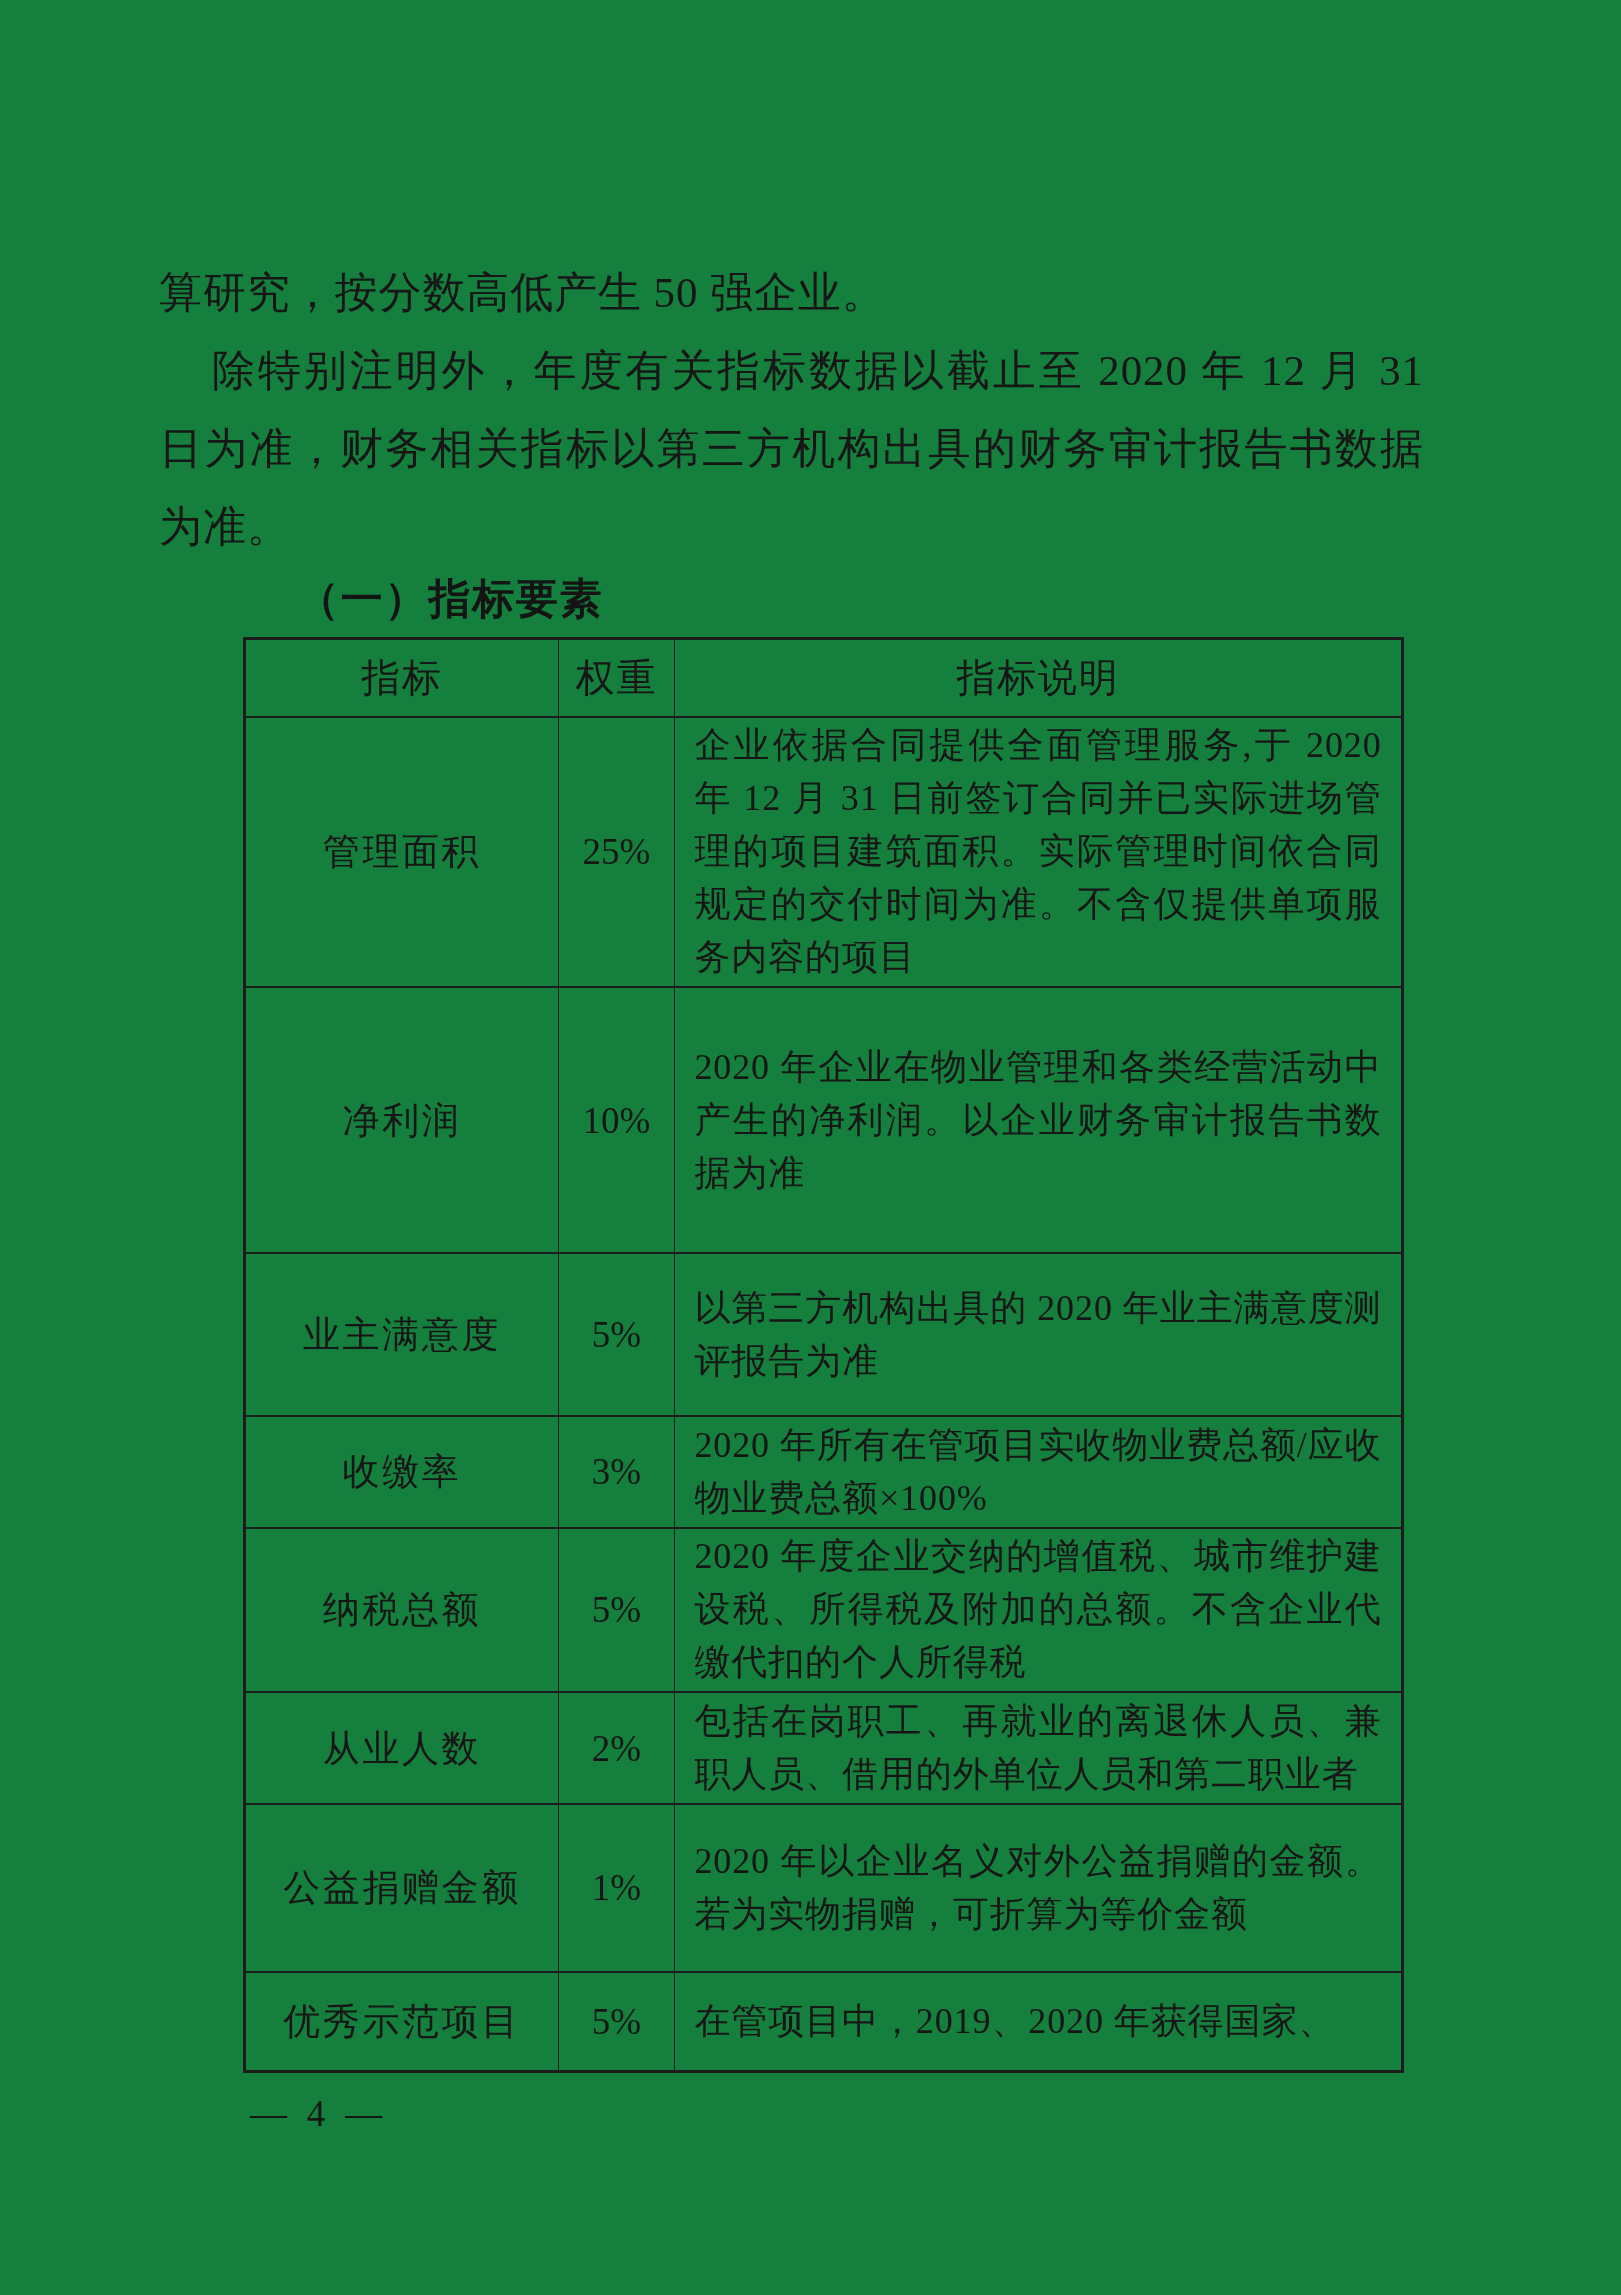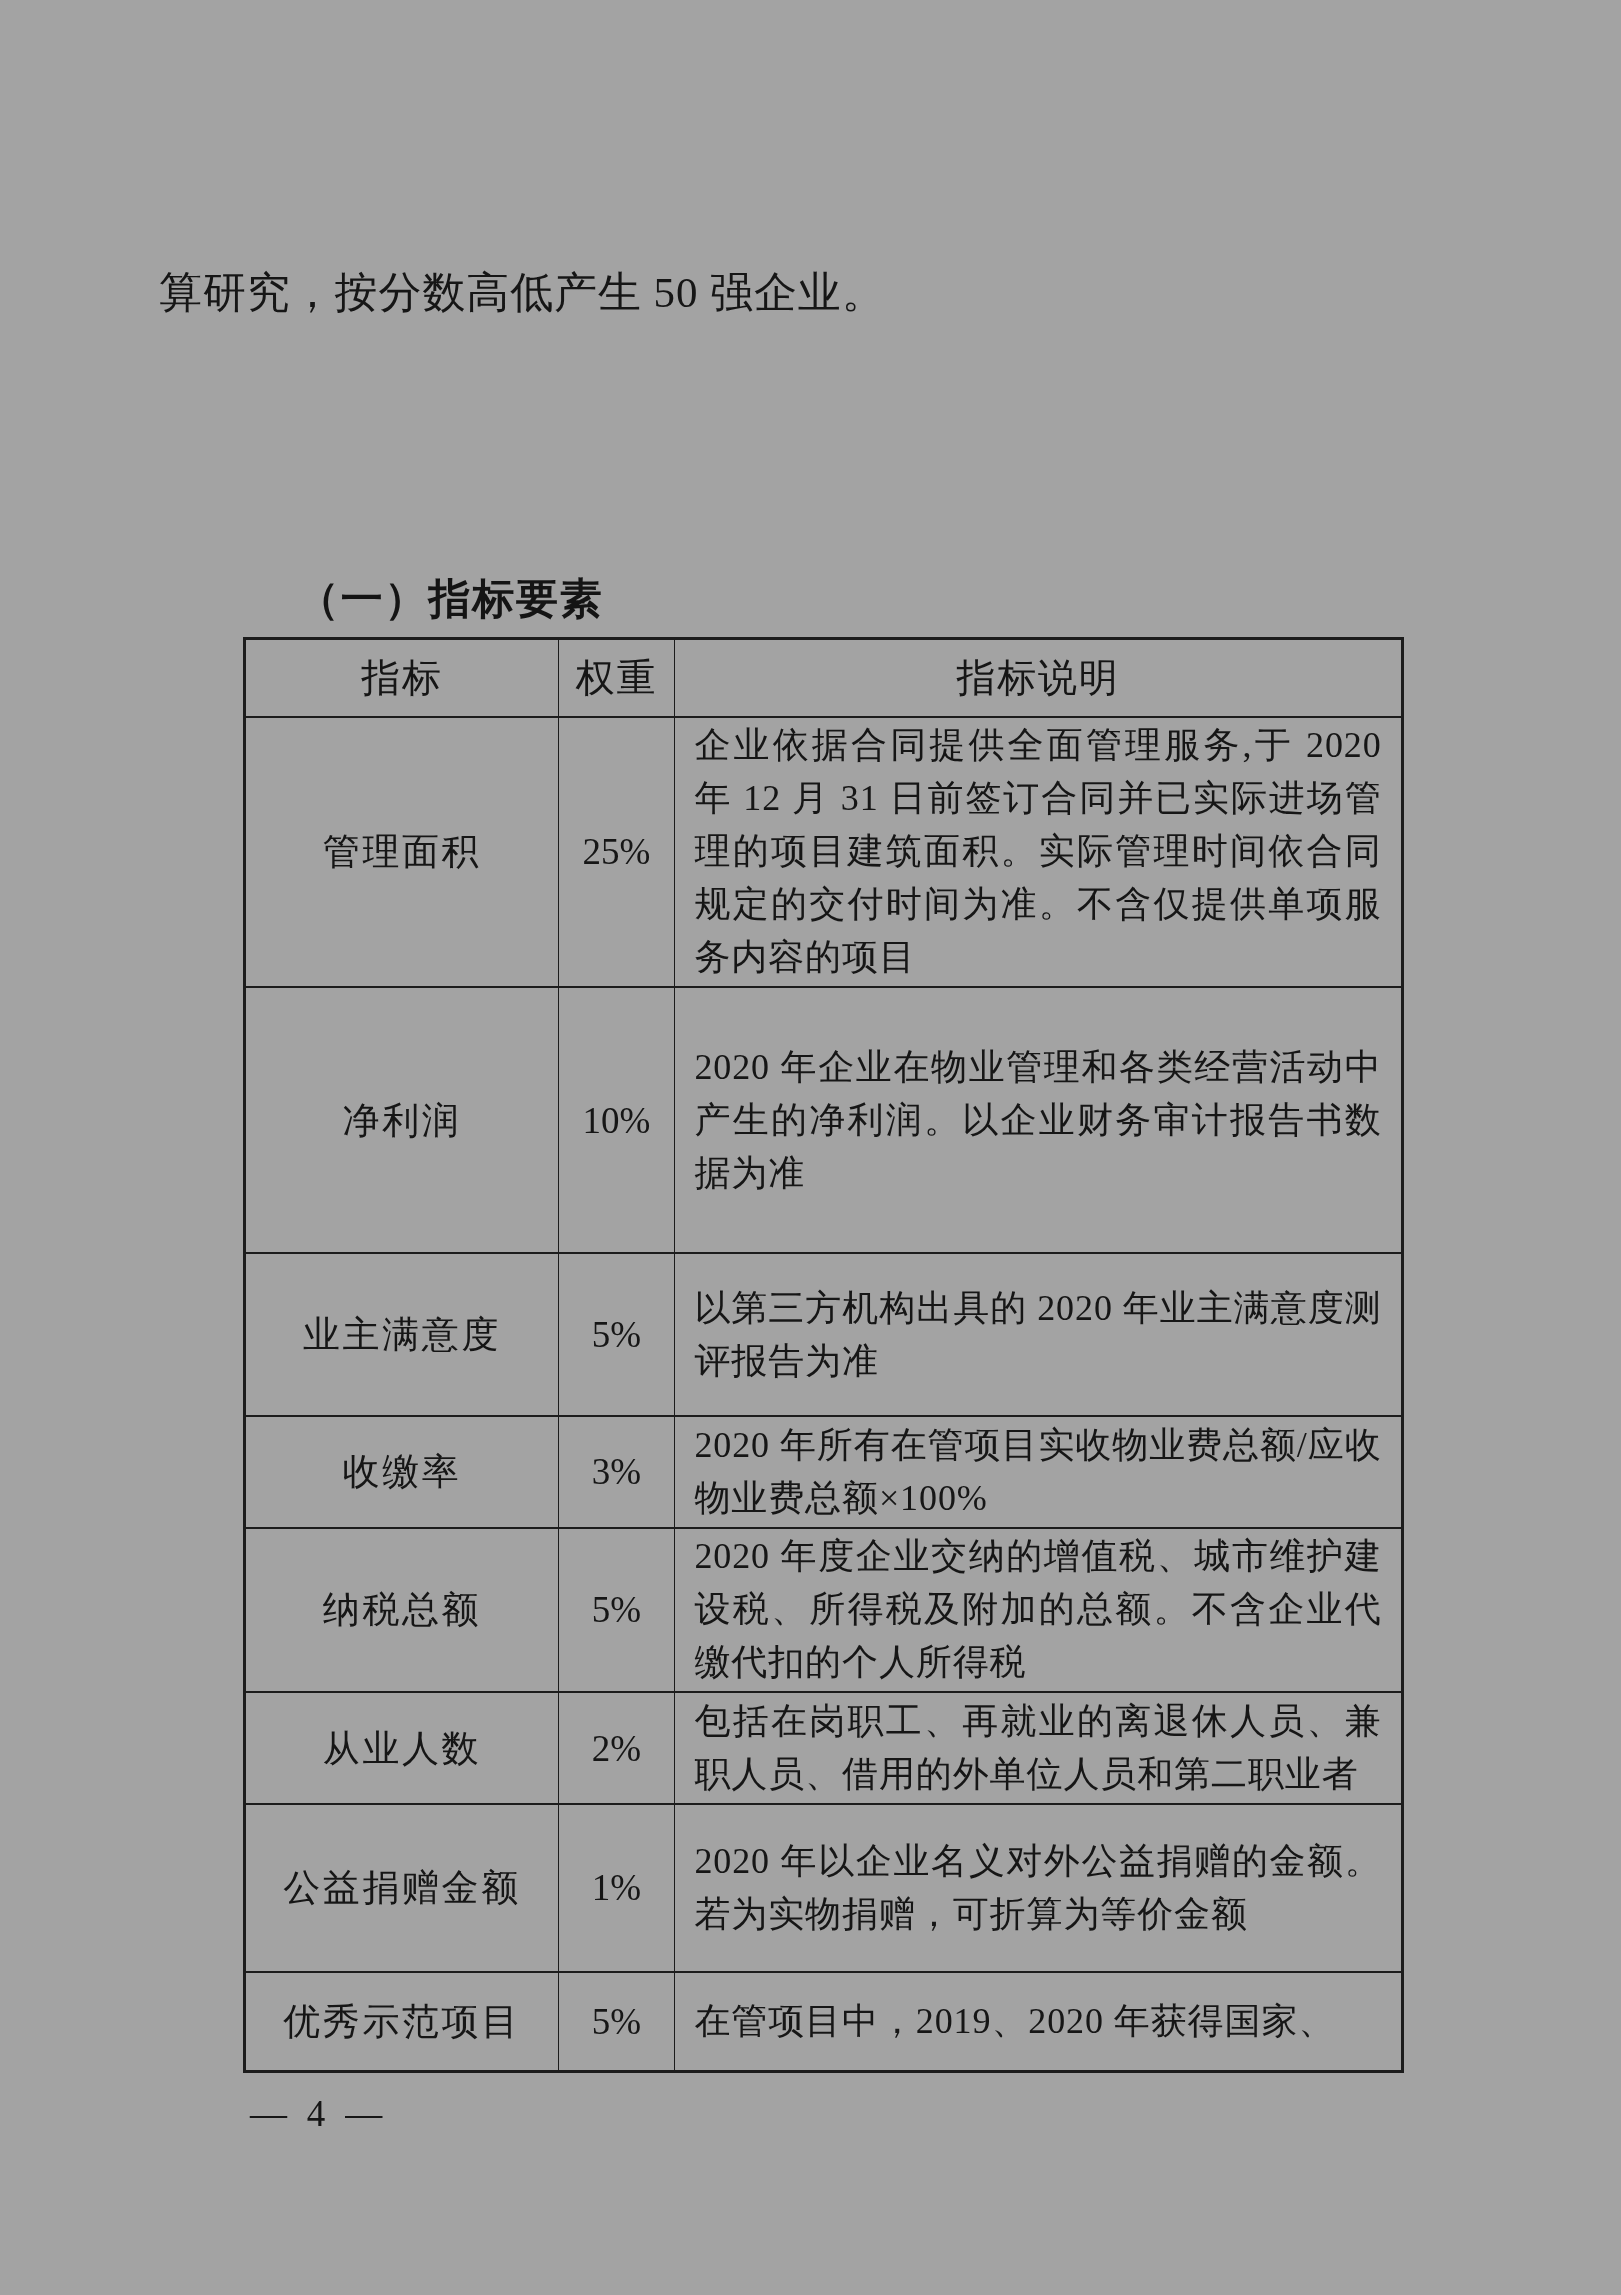--- a/index.html
+++ b/index.html
@@ -5,21 +5,21 @@
   html, body {
     margin: 0;
     padding: 0;
     background: #e8e8e8;
   }
   .page {
     position: relative;
     width: 1622px;
     height: 2295px;
     margin: 0 auto;
-    background: #a3a3a3;
+    background: #15803d;
     color: #1a1a1a;
     font-family: "Liberation Serif", "DejaVu Serif", serif;
     overflow: hidden;
   }
   .textblock {
     position: absolute;
     left: 159px;
     top: 254px;
     width: 1265px;
   }
@@ -116,20 +116,21 @@
     color: #161616;
   }
 </style>
 </head>
 <body>
 
 <div class="page">
 
   <div class="textblock">
     <p class="para para-first">算研究，按分数高低产生 50 强企业。</p>
+    <p class="para para-indent">除特别注明外，年度有关指标数据以截止至 2020 年 12 月 31 日为准，财务相关指标以第三方机构出具的财务审计报告书数据为准。</p>
   </div>
 
   <h3 class="heading">（一）指标要素</h3>
 
   <table class="indicator-table">
     <colgroup>
       <col class="c1">
         <col class="c2">
         <col class="c3">
     </colgroup>

